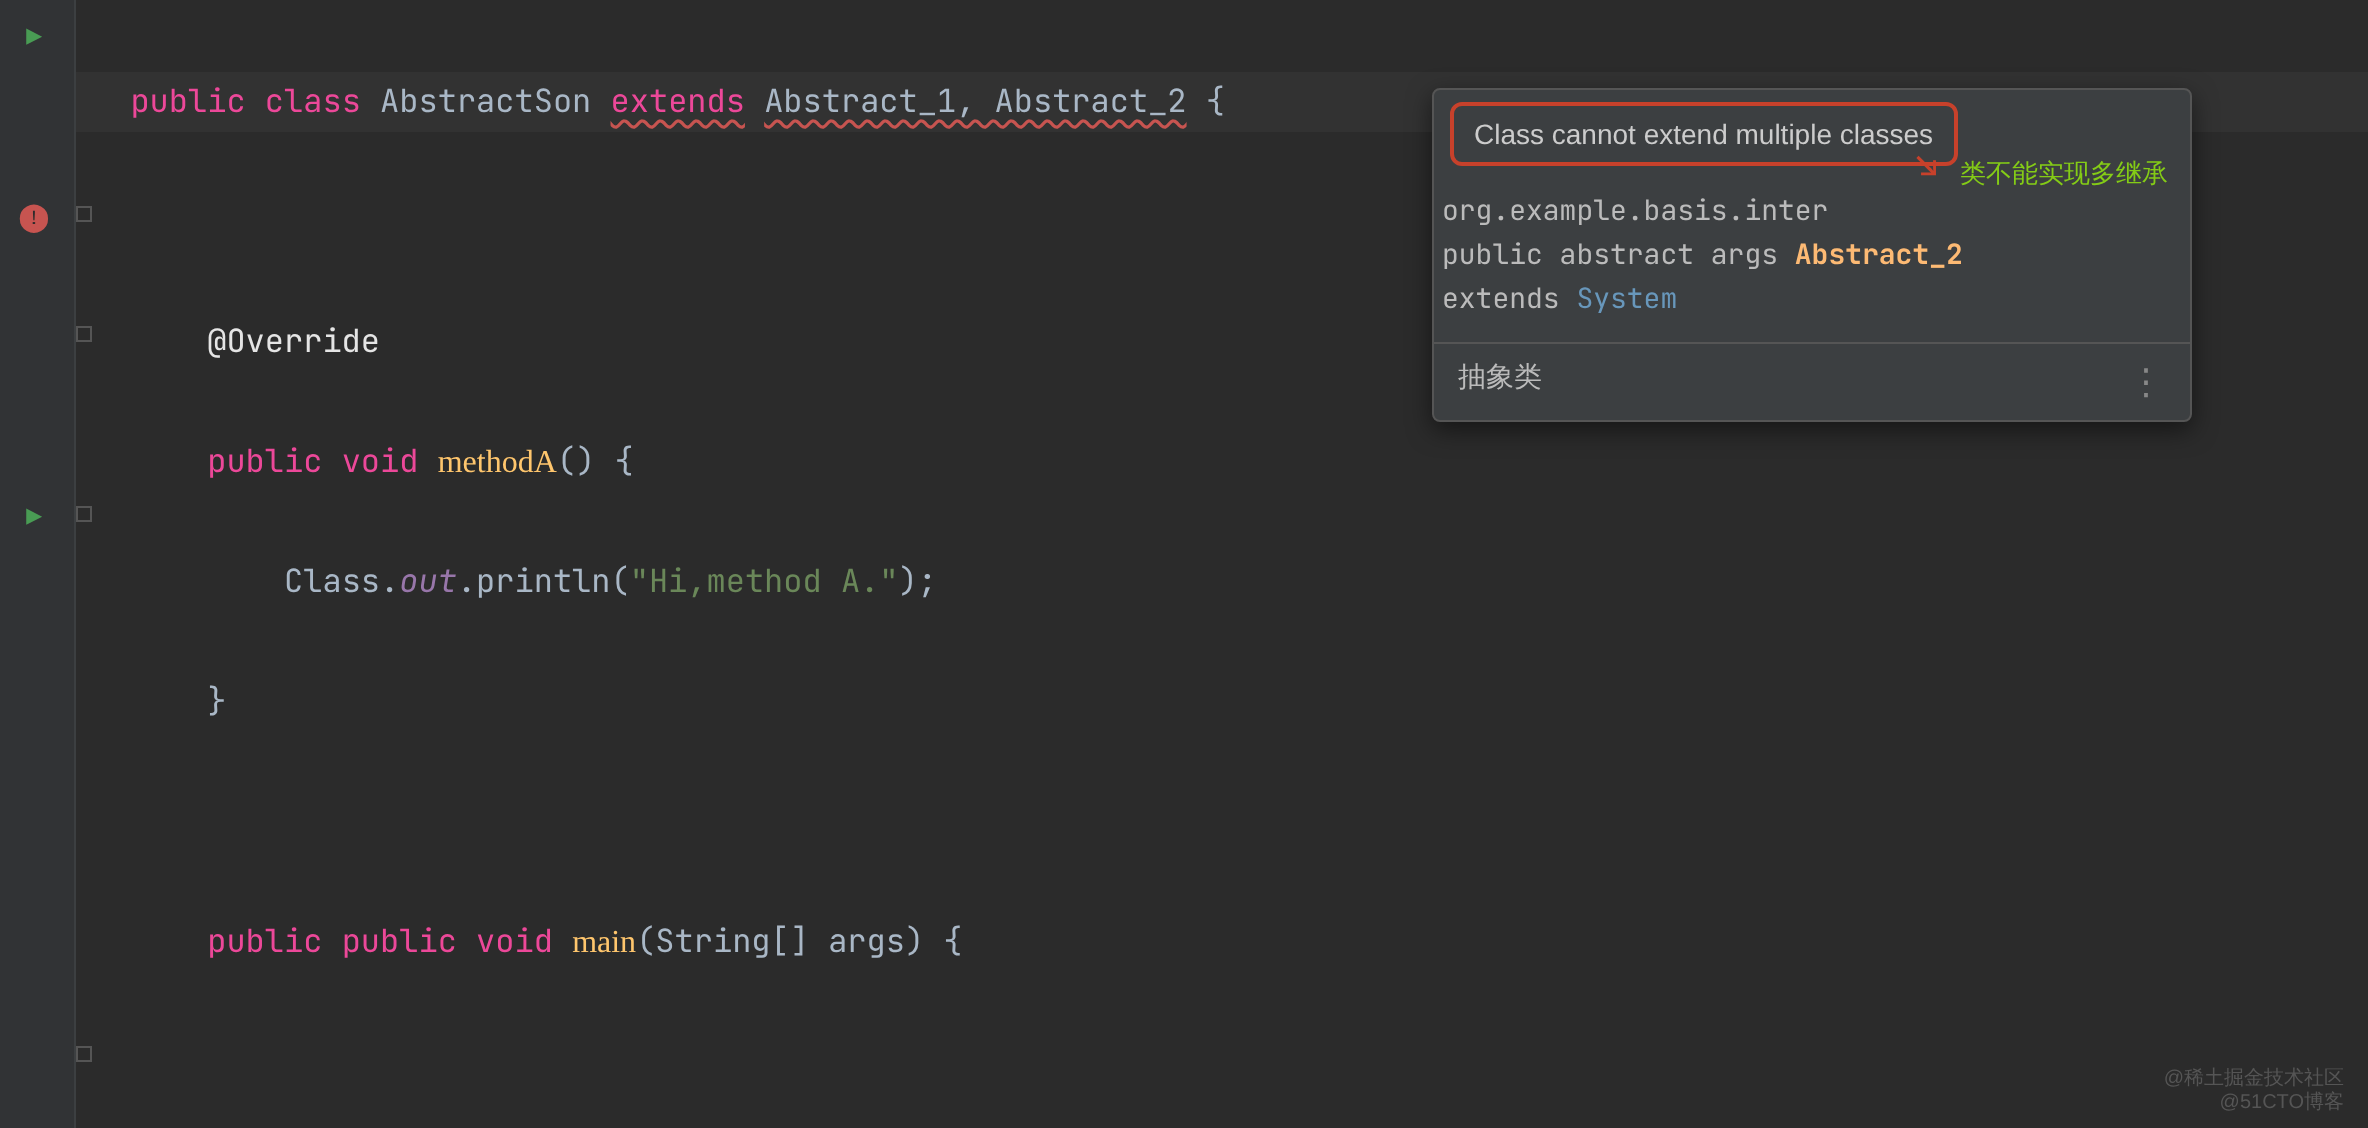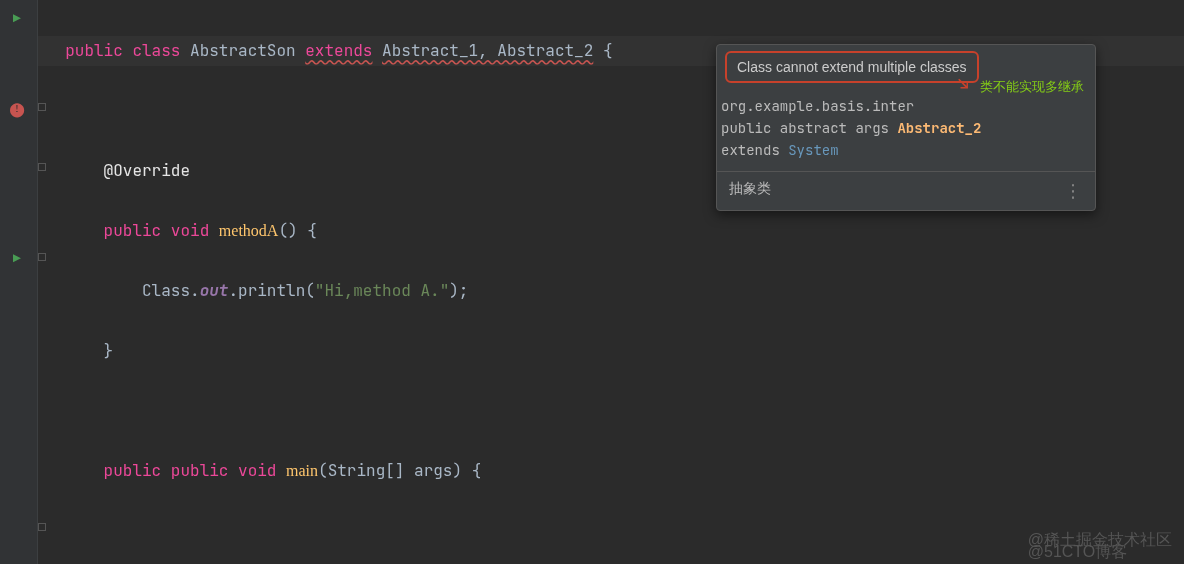--- a/index.html
+++ b/index.html
@@ -47,21 +47,21 @@
   .highlight-line {
     position:absolute;
     left:0; top:36px;
     height:30px;
     width:1184px;
     background:#323232;
     z-index:0;
   }
   .kw { color: #ec4899; }
   .ann { color: #e5e5e5; }
-  .fld { color: #9876aa; font-style: italic; font-weight: bold; }
+  .fld { color: #9876aa; font-style: italic; }
   .str { color: #6a8759; }
   .fn  { color: #ffc66d; font-family: Liberation Serif, serif; }
   .txt { color: #a9b7c6; }
   .wavy {
     text-decoration: underline wavy #c75450;
     text-underline-offset: 3px;
   }
 
   .tooltip {
     position: absolute;
@@ -110,23 +110,23 @@
   .red-arrow {
     position:absolute;
     left: 958px; top: 72px;
     color:#c7412b; font-size:18px;
     z-index:12;
   }
   .watermark {
     position:absolute;
     right:12px; bottom:6px;
     font-family:sans-serif;
-    font-size:16px;
+    font-size:10px;
     color:#555;
-    text-align:left;
+    text-align:right;
     line-height:12px;
   }
   .editor > * { position:relative; z-index:1; }
 </style>
 </head>
 <body>
 
 <div class="highlight-line"></div>
 
 <div class="gutter">

